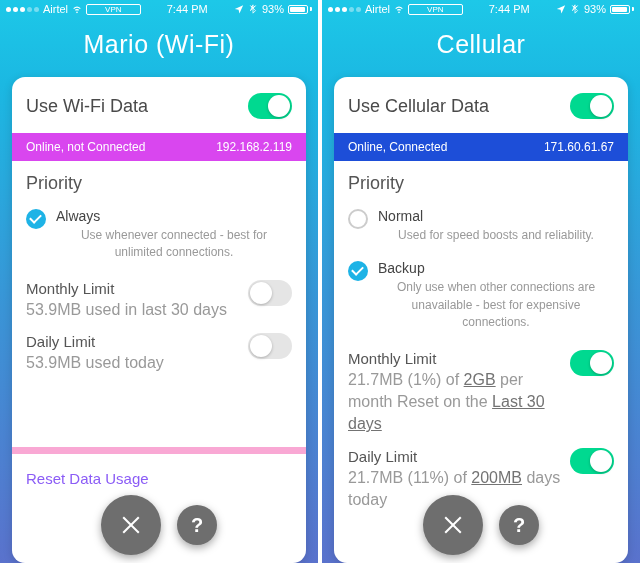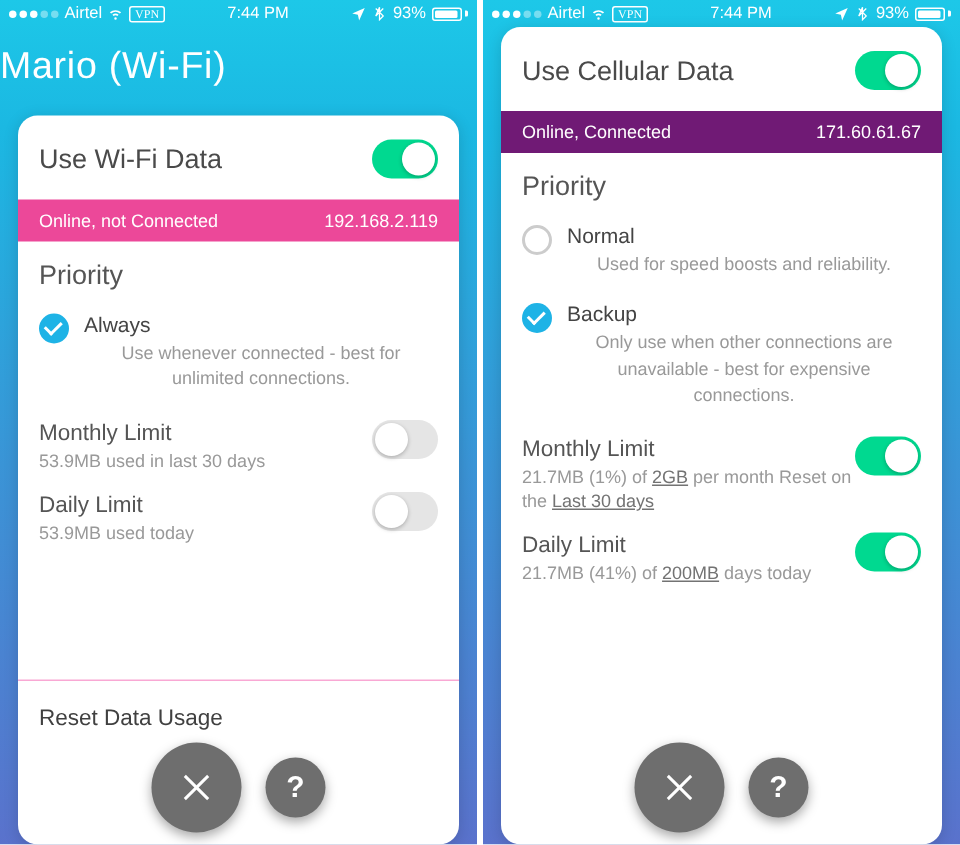--- a/index.html
+++ b/index.html
@@ -4,51 +4,51 @@
 <style>
   * { box-sizing: border-box; margin: 0; padding: 0; }
   body { font-family: -apple-system, Helvetica Neue, Arial, sans-serif; background: #fff; }
   .canvas { width: 640px; height: 563px; display: flex; gap: 4px; overflow: hidden; }
   .phone { width: 318px; height: 563px; background: linear-gradient(180deg, #1dc8e8 0%, #1bb8e2 15%, #3a94d6 55%, #5a72cc 100%); position: relative; display: flex; flex-direction: column; }
   .statusbar { height: 18px; display: flex; align-items: center; justify-content: space-between; padding: 0 6px; color: #fff; font-size: 11px; font-weight: 500; }
   .sb-left, .sb-right { display: flex; align-items: center; gap: 4px; }
   .dots { display: flex; gap: 2px; }
   .dot { width: 5px; height: 5px; border-radius: 50%; background: rgba(255,255,255,0.4); }
   .dot.on { background: #fff; }
-  .vpn { font-size: 8px; border: 1px solid #fff; border-radius: 2px; padding: 0 3px; line-height: 9px; font-family: Liberation Serif, serif; }
+  .vpn { font-size: 8px; border: 1px solid #fff; border-radius: 2px; padding: 0 18px; line-height: 9px; }
   .battery { display: flex; align-items: center; gap: 2px; }
   .batt-body { width: 20px; height: 9px; border: 1px solid #fff; border-radius: 2px; position: relative; padding: 1px; }
   .batt-fill { background: #fff; height: 100%; width: 93%; border-radius: 1px; }
   .batt-cap { width: 2px; height: 4px; background: #fff; border-radius: 0 1px 1px 0; }
-  .header { color: #fff; font-size: 25px; font-weight: 300; padding: 12px 0 18px; letter-spacing: 0.5px; }
+  .header { text-align: center; color: #fff; font-size: 25px; font-weight: 300; padding: 12px 0 18px; letter-spacing: 0.5px; }
   .card { background: #fff; margin: 0 12px; border-radius: 13px; overflow: hidden; box-shadow: 0 2px 10px rgba(0,0,0,0.15); flex: 1; display: flex; flex-direction: column; }
   .card-top { display: flex; align-items: center; justify-content: space-between; padding: 16px 14px 14px; }
   .card-title { font-size: 18px; color: #4a4a4a; font-weight: 400; }
   .toggle { width: 44px; height: 26px; background: #00d990; border-radius: 13px; position: relative; flex-shrink: 0; }
   .toggle.off { background: #e5e5e5; }
   .toggle-knob { width: 22px; height: 22px; background: #fff; border-radius: 50%; position: absolute; top: 2px; right: 2px; box-shadow: 0 1px 3px rgba(0,0,0,0.25); }
   .toggle.off .toggle-knob { right: auto; left: 2px; }
   .status-strip { display: flex; justify-content: space-between; padding: 7px 14px; font-size: 12px; color: #fff; }
-  .status-gray { background: #ec4899; }
-  .status-green { background: #701a75; }
+  .status-gray { background: #d946ef; }
+  .status-green { background: #1d4ed8; }
   .section-label { font-size: 18px; color: #555; padding: 12px 14px 8px; }
   .priority-item { display: flex; padding: 6px 14px 10px; gap: 10px; }
   .radio { width: 20px; height: 20px; border-radius: 50%; flex-shrink: 0; margin-top: 1px; position: relative; }
   .radio.checked { background: #1eb3e6; }
   .radio.checked::after { content: ""; position: absolute; left: 6px; top: 3px; width: 5px; height: 9px; border: solid #fff; border-width: 0 2px 2px 0; transform: rotate(45deg); }
   .radio.unchecked { border: 2px solid #ccc; background: #fff; }
   .pi-text { flex: 1; }
   .pi-title { font-size: 14px; color: #444; font-weight: 400; margin-bottom: 3px; }
   .pi-desc { font-size: 12px; color: #999; line-height: 1.45; text-align: center; }
   .limit-row { display: flex; justify-content: flex-end; align-items: flex-start; padding: 8px 14px 4px; }
   .limit-text { flex: 1; }
   .limit-title { font-size: 15px; color: #555; margin-bottom: 2px; }
-  .limit-sub { font-size: 12px; color: #999; line-height: 1.4; }
+  .limit-sub { font-size: 16px; color: #999; line-height: 1.4; }
   .link { color: #737373; text-decoration: underline; }
-  .reset { padding: 16px 14px; font-size: 15px; color: #404040; border-top: 1px solid #f9a8d4; margin-top: auto; }
+  .reset { padding: 16px 14px; font-size: 15px; color: #8b5cf6; border-top: 7px solid #f9a8d4; margin-top: auto; }
   .fab-row { position: absolute; bottom: 8px; left: 0; right: 0; display: flex; justify-content: center; gap: 16px; align-items: center; }
   .fab { border-radius: 50%; background: #6e6e6e; color: #fff; display: flex; align-items: center; justify-content: center; box-shadow: 0 3px 8px rgba(0,0,0,0.35); }
   .fab-close { width: 60px; height: 60px; }
   .fab-help { width: 40px; height: 40px; font-size: 20px; font-weight: 600; }
   .x-icon { position: relative; width: 22px; height: 22px; }
   .x-icon::before, .x-icon::after { content: ""; position: absolute; left: 10px; top: 0; width: 2px; height: 22px; background: #fff; }
   .x-icon::before { transform: rotate(45deg); }
   .x-icon::after { transform: rotate(-45deg); }
   .spacer { height: 60px; }
   svg.icon-small { width: 10px; height: 10px; fill: #fff; }
@@ -166,20 +166,21 @@
           </svg>
         <span>93%</span>
         <div class="battery">
             <div class="batt-body">
               <div class="batt-fill"></div>
             </div>
             <div class="batt-cap"></div>
           </div>
       </div>
     </div>
+    <div class="header">Cellular</div>
     <div class="card">
       <div class="card-top">
         <span class="card-title">Use Cellular Data</span>
         <div class="toggle">
             <div class="toggle-knob"></div>
           </div>
       </div>
       <div class="status-strip status-green">
         <span>Online, Connected</span>
         <span>171.60.61.67</span>
@@ -204,21 +205,21 @@
           <div class="limit-title">Monthly Limit</div>
           <div class="limit-sub"><span>21.7MB (1%) of </span><span class="link">2GB</span><span> per month Reset on the </span><span class="link">Last 30 days</span></div>
         </div>
         <div class="toggle">
             <div class="toggle-knob"></div>
           </div>
       </div>
       <div class="limit-row">
         <div class="limit-text">
           <div class="limit-title">Daily Limit</div>
-          <div class="limit-sub"><span>21.7MB (41%) of </span><span class="link">200MB</span><span> days today</span></div>
+          <div class="limit-sub"><span>21.7MB (11%) of </span><span class="link">200MB</span><span> days today</span></div>
         </div>
         <div class="toggle">
             <div class="toggle-knob"></div>
           </div>
       </div>
     </div>
     <div class="fab-row">
       <div class="fab fab-close">
           <div class="x-icon"></div>
         </div>

